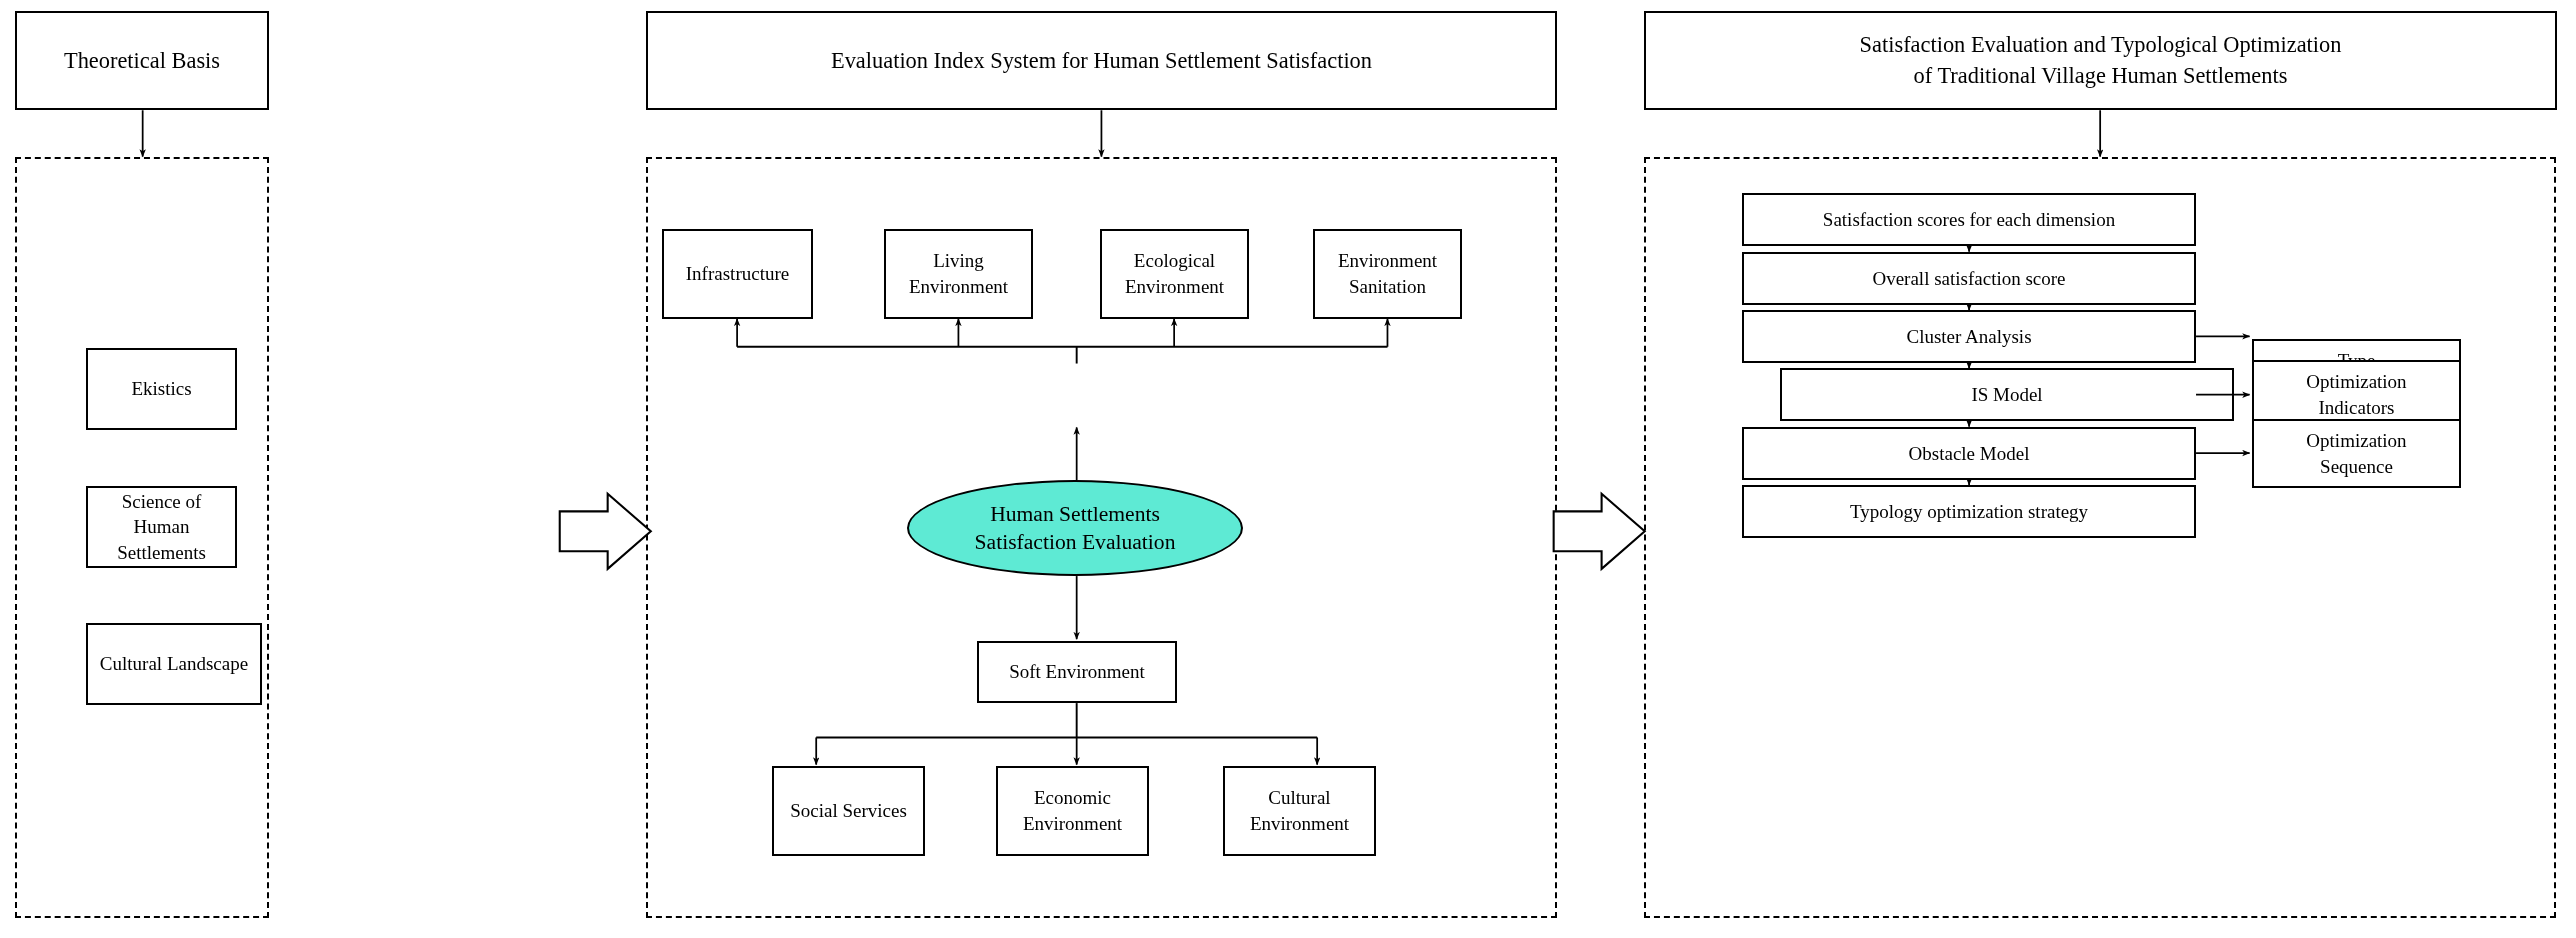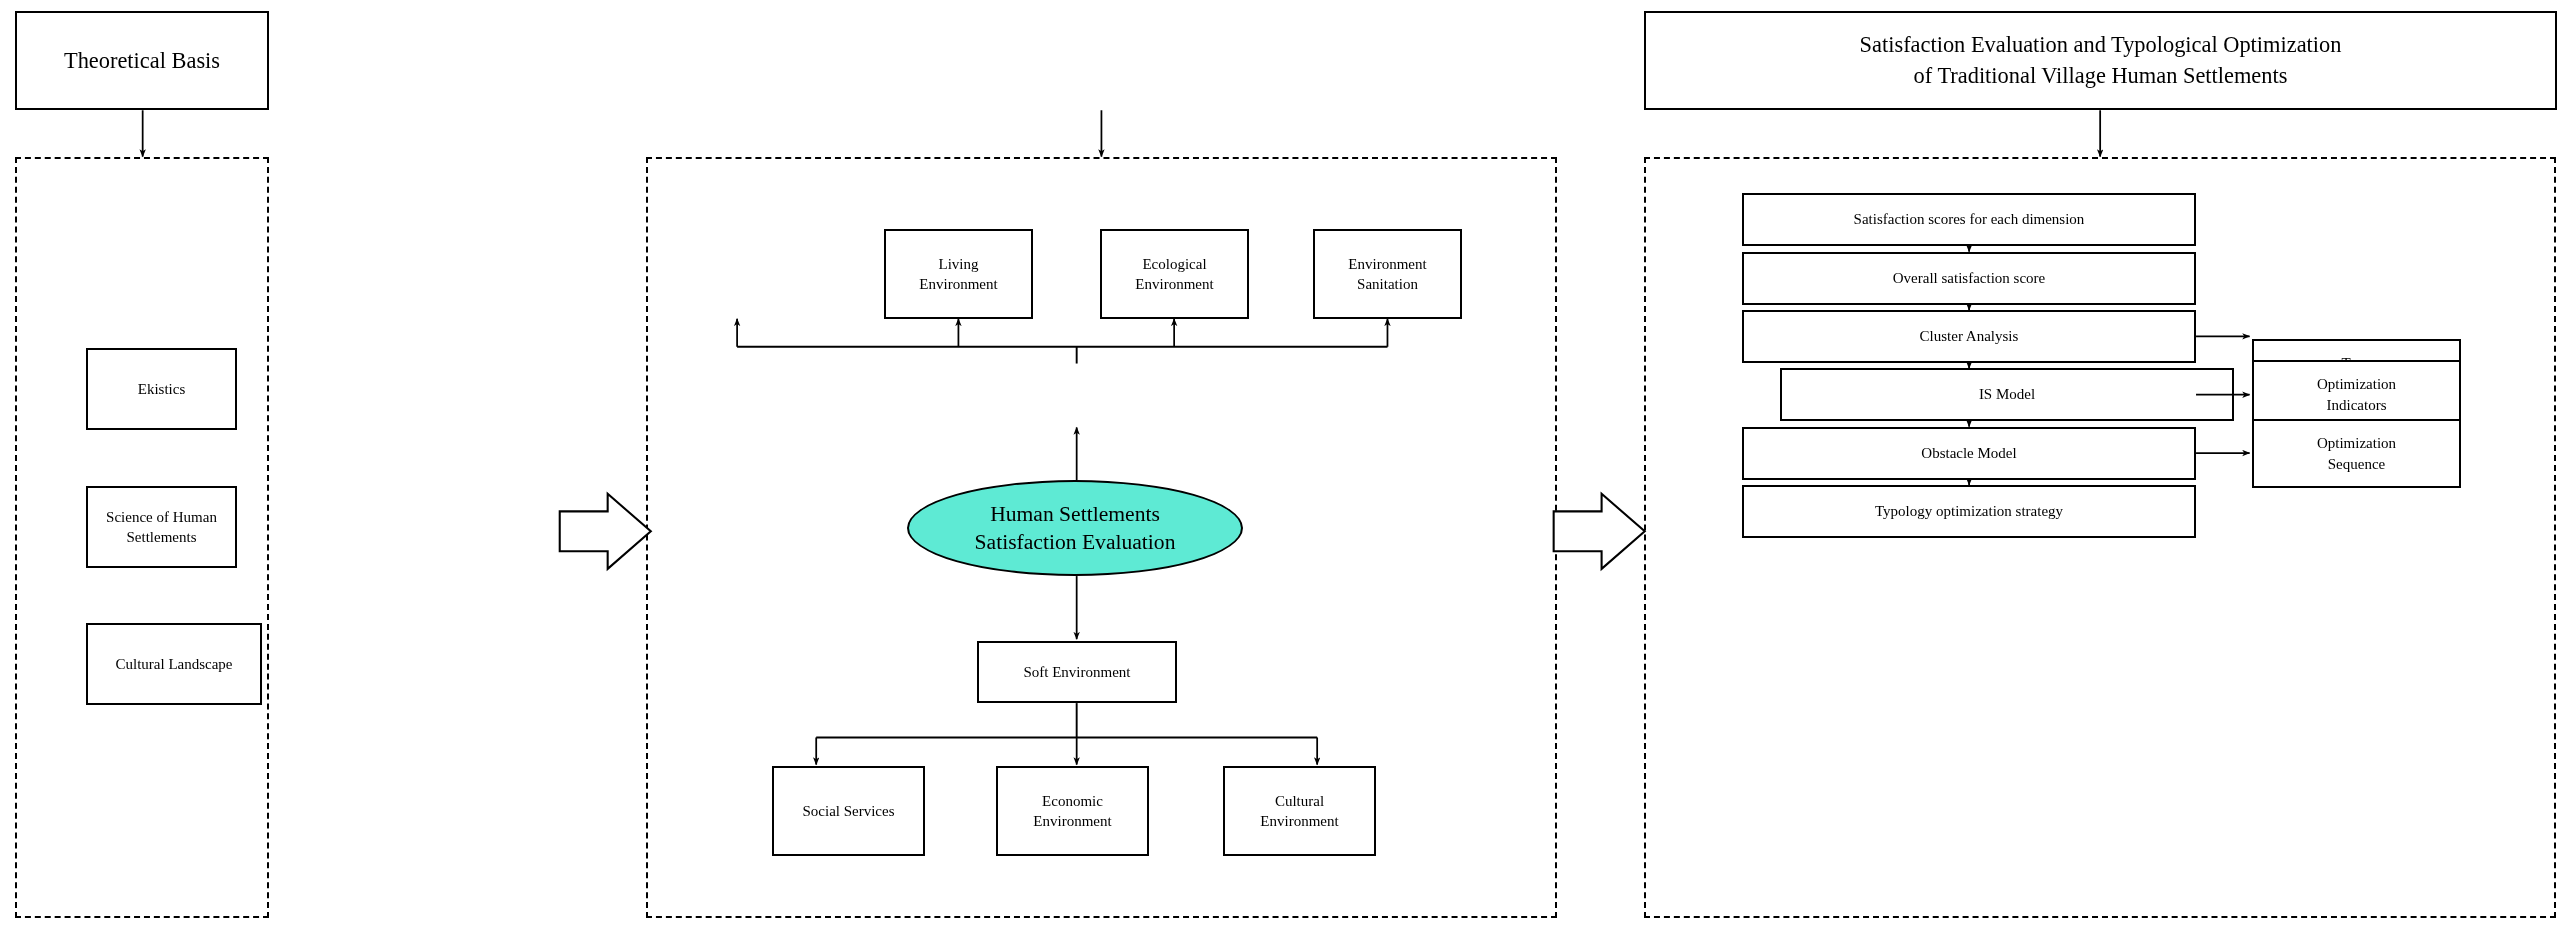--- a/index.html
+++ b/index.html
@@ -19,21 +19,21 @@
   .box {
     position: absolute;
     box-sizing: border-box;
     border: 2px solid #000000;
     background: #ffffff;
     display: flex;
     align-items: center;
     justify-content: center;
     text-align: center;
     line-height: 1.35;
-    font-size: 15px;
+    font-size: 19px;
     padding: 1.6px 4.8px;
   }
   .header-box { font-size: 22.4px; }
   .dashed-region {
     position: absolute;
     box-sizing: border-box;
     border: 2px dashed #000000;
     background: transparent;
   }
   .ellipse {
@@ -67,23 +67,25 @@
   <div class="box header-box" style="left:15px; top:11.2px; width:254px; height:99px;">Theoretical Basis</div>
 
   <div class="dashed-region" style="left:15px; top:157px; width:254px; height:761px;"></div>
 
   <div class="box" style="left:86px; top:348px; width:151px; height:82px;">Ekistics</div>
 
   <div class="box" style="left:86px; top:486px; width:151px; height:82px;">Science of Human Settlements</div>
 
   <div class="box" style="left:86px; top:623px; width:176px; height:82px;">Cultural Landscape</div>
 
+  <div class="box header-box" style="left:646px; top:11.2px; width:911px; height:99px;">Evaluation Index System for Human Settlement Satisfaction</div>
 
   <div class="dashed-region" style="left:646px; top:157px; width:911px; height:761px;"></div>
 
+  <div class="box two-line" style="left:662px; top:229px; width:151px; height:90px;">Infrastructure</div>
 
   <div class="box two-line" style="left:884px; top:229px; width:149px; height:90px;">Living
 Environment</div>
 
   <div class="box two-line" style="left:1100px; top:229px; width:149px; height:90px;">Ecological
 Environment</div>
 
   <div class="box two-line" style="left:1313px; top:229px; width:149px; height:90px;">Environment
 Sanitation</div>
 

